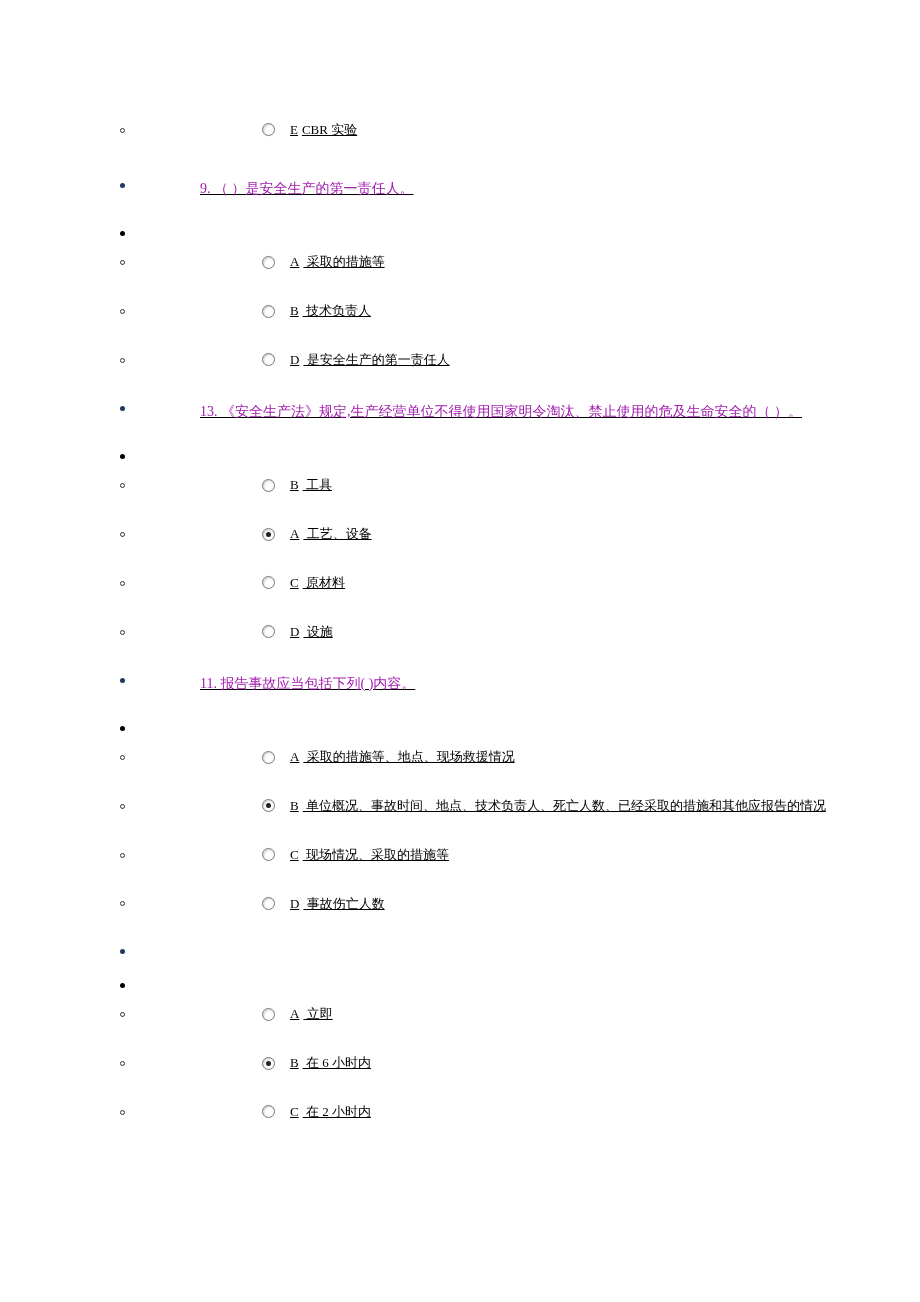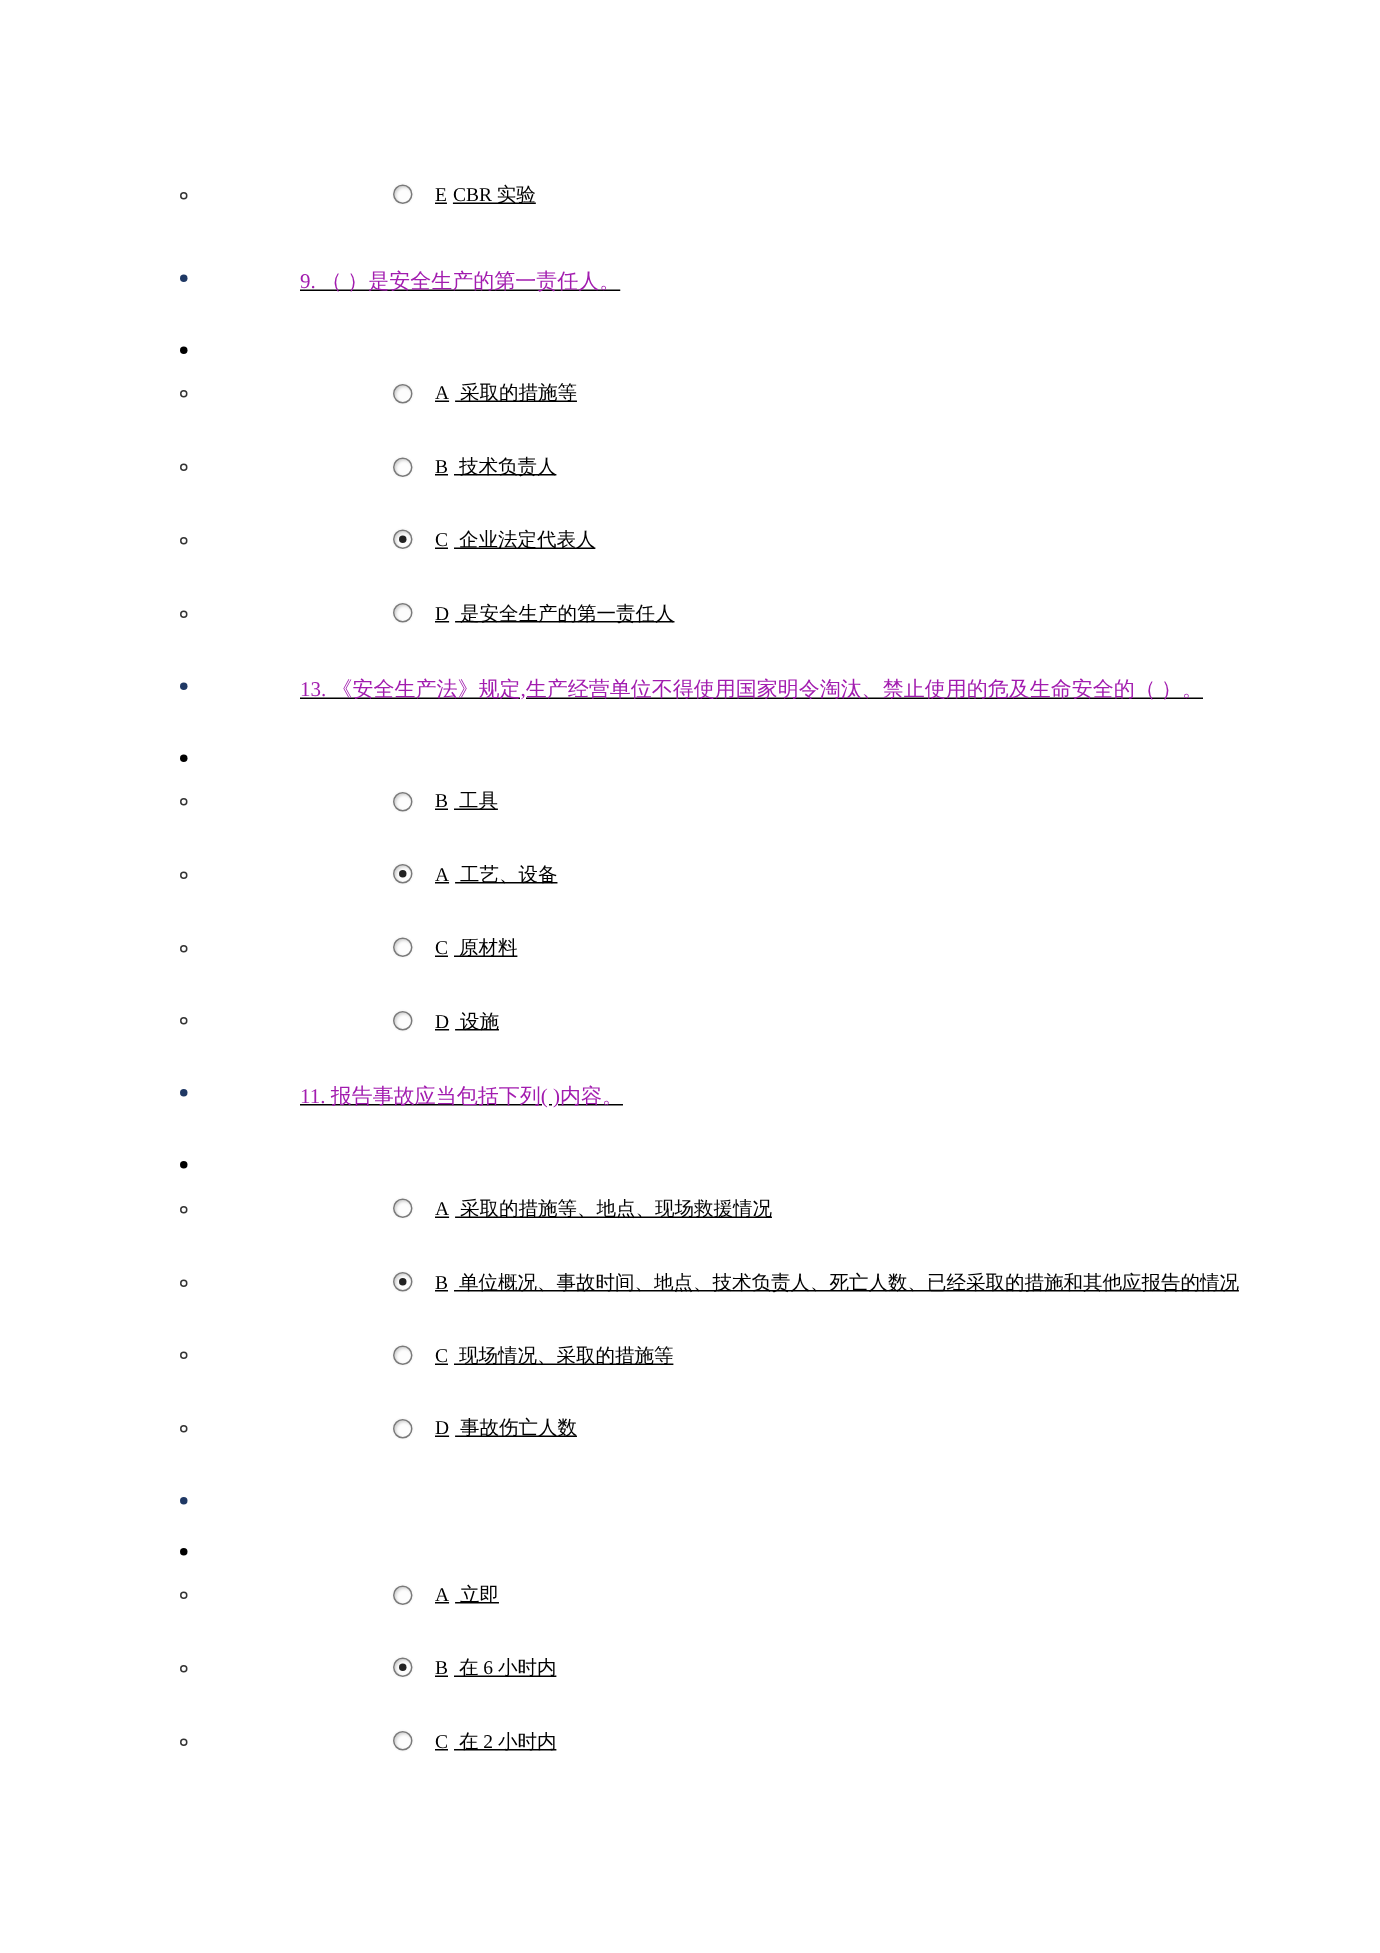--- a/index.html
+++ b/index.html
@@ -147,27 +147,20 @@
         <div class="option-row">
           <span class="circ-bullet"></span>
           <span class="radio-wrap">
             <input type="radio" class="radio" name="q0" style="">
           </span>
           <span class="option-label"><span class="option-letter">B</span><span> 技术负责人</span></span>
         </div>
         <div class="option-row">
           <span class="circ-bullet"></span>
           <span class="radio-wrap">
-            <input type="radio" class="radio" name="q0" checked="" style="">
-          </span>
-          <span class="option-label"><span class="option-letter">C</span><span> 企业法定代表人</span></span>
-        </div>
-        <div class="option-row">
-          <span class="circ-bullet"></span>
-          <span class="radio-wrap">
             <input type="radio" class="radio" name="q0" style="">
           </span>
           <span class="option-label"><span class="option-letter">D</span><span> 是安全生产的第一责任人</span></span>
         </div>
       </div>
       <div class="question-block">
         <div class="question-row">
           <span class="disc-bullet"></span>
           <span class="question-text">13. 《安全生产法》规定,生产经营单位不得使用国家明令淘汰、禁止使用的危及生命安全的（ ）。</span>
         </div>

